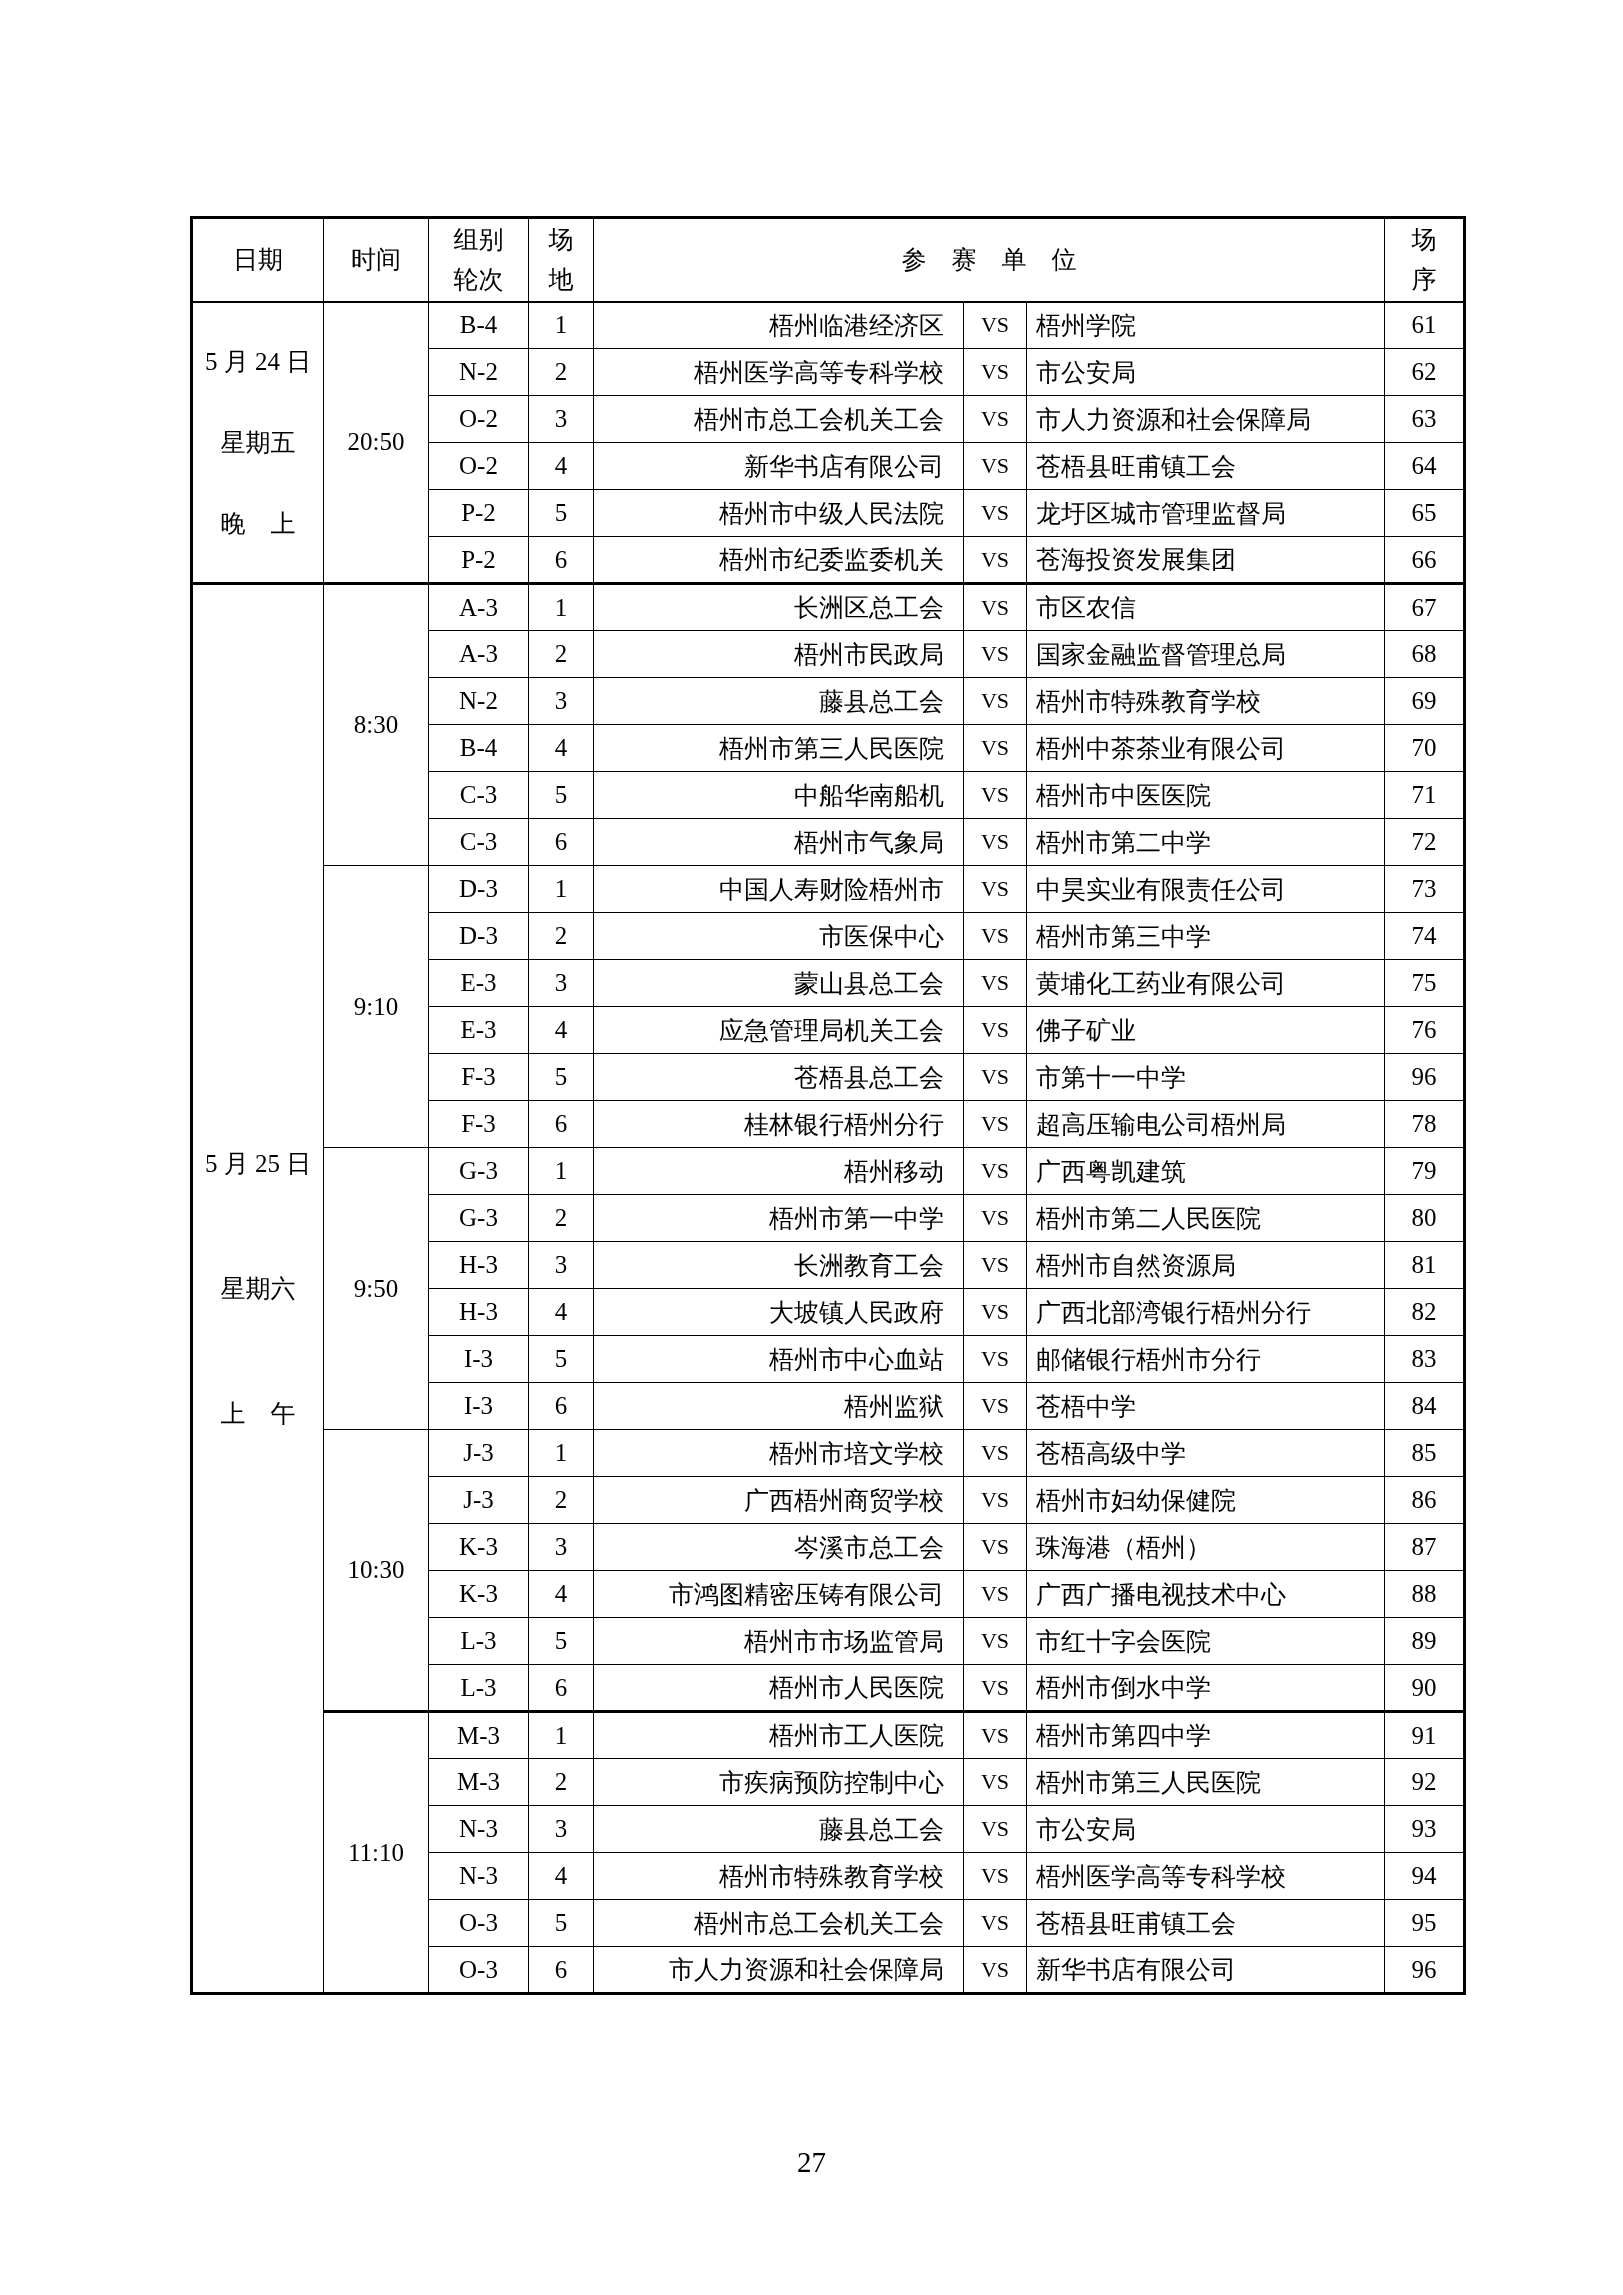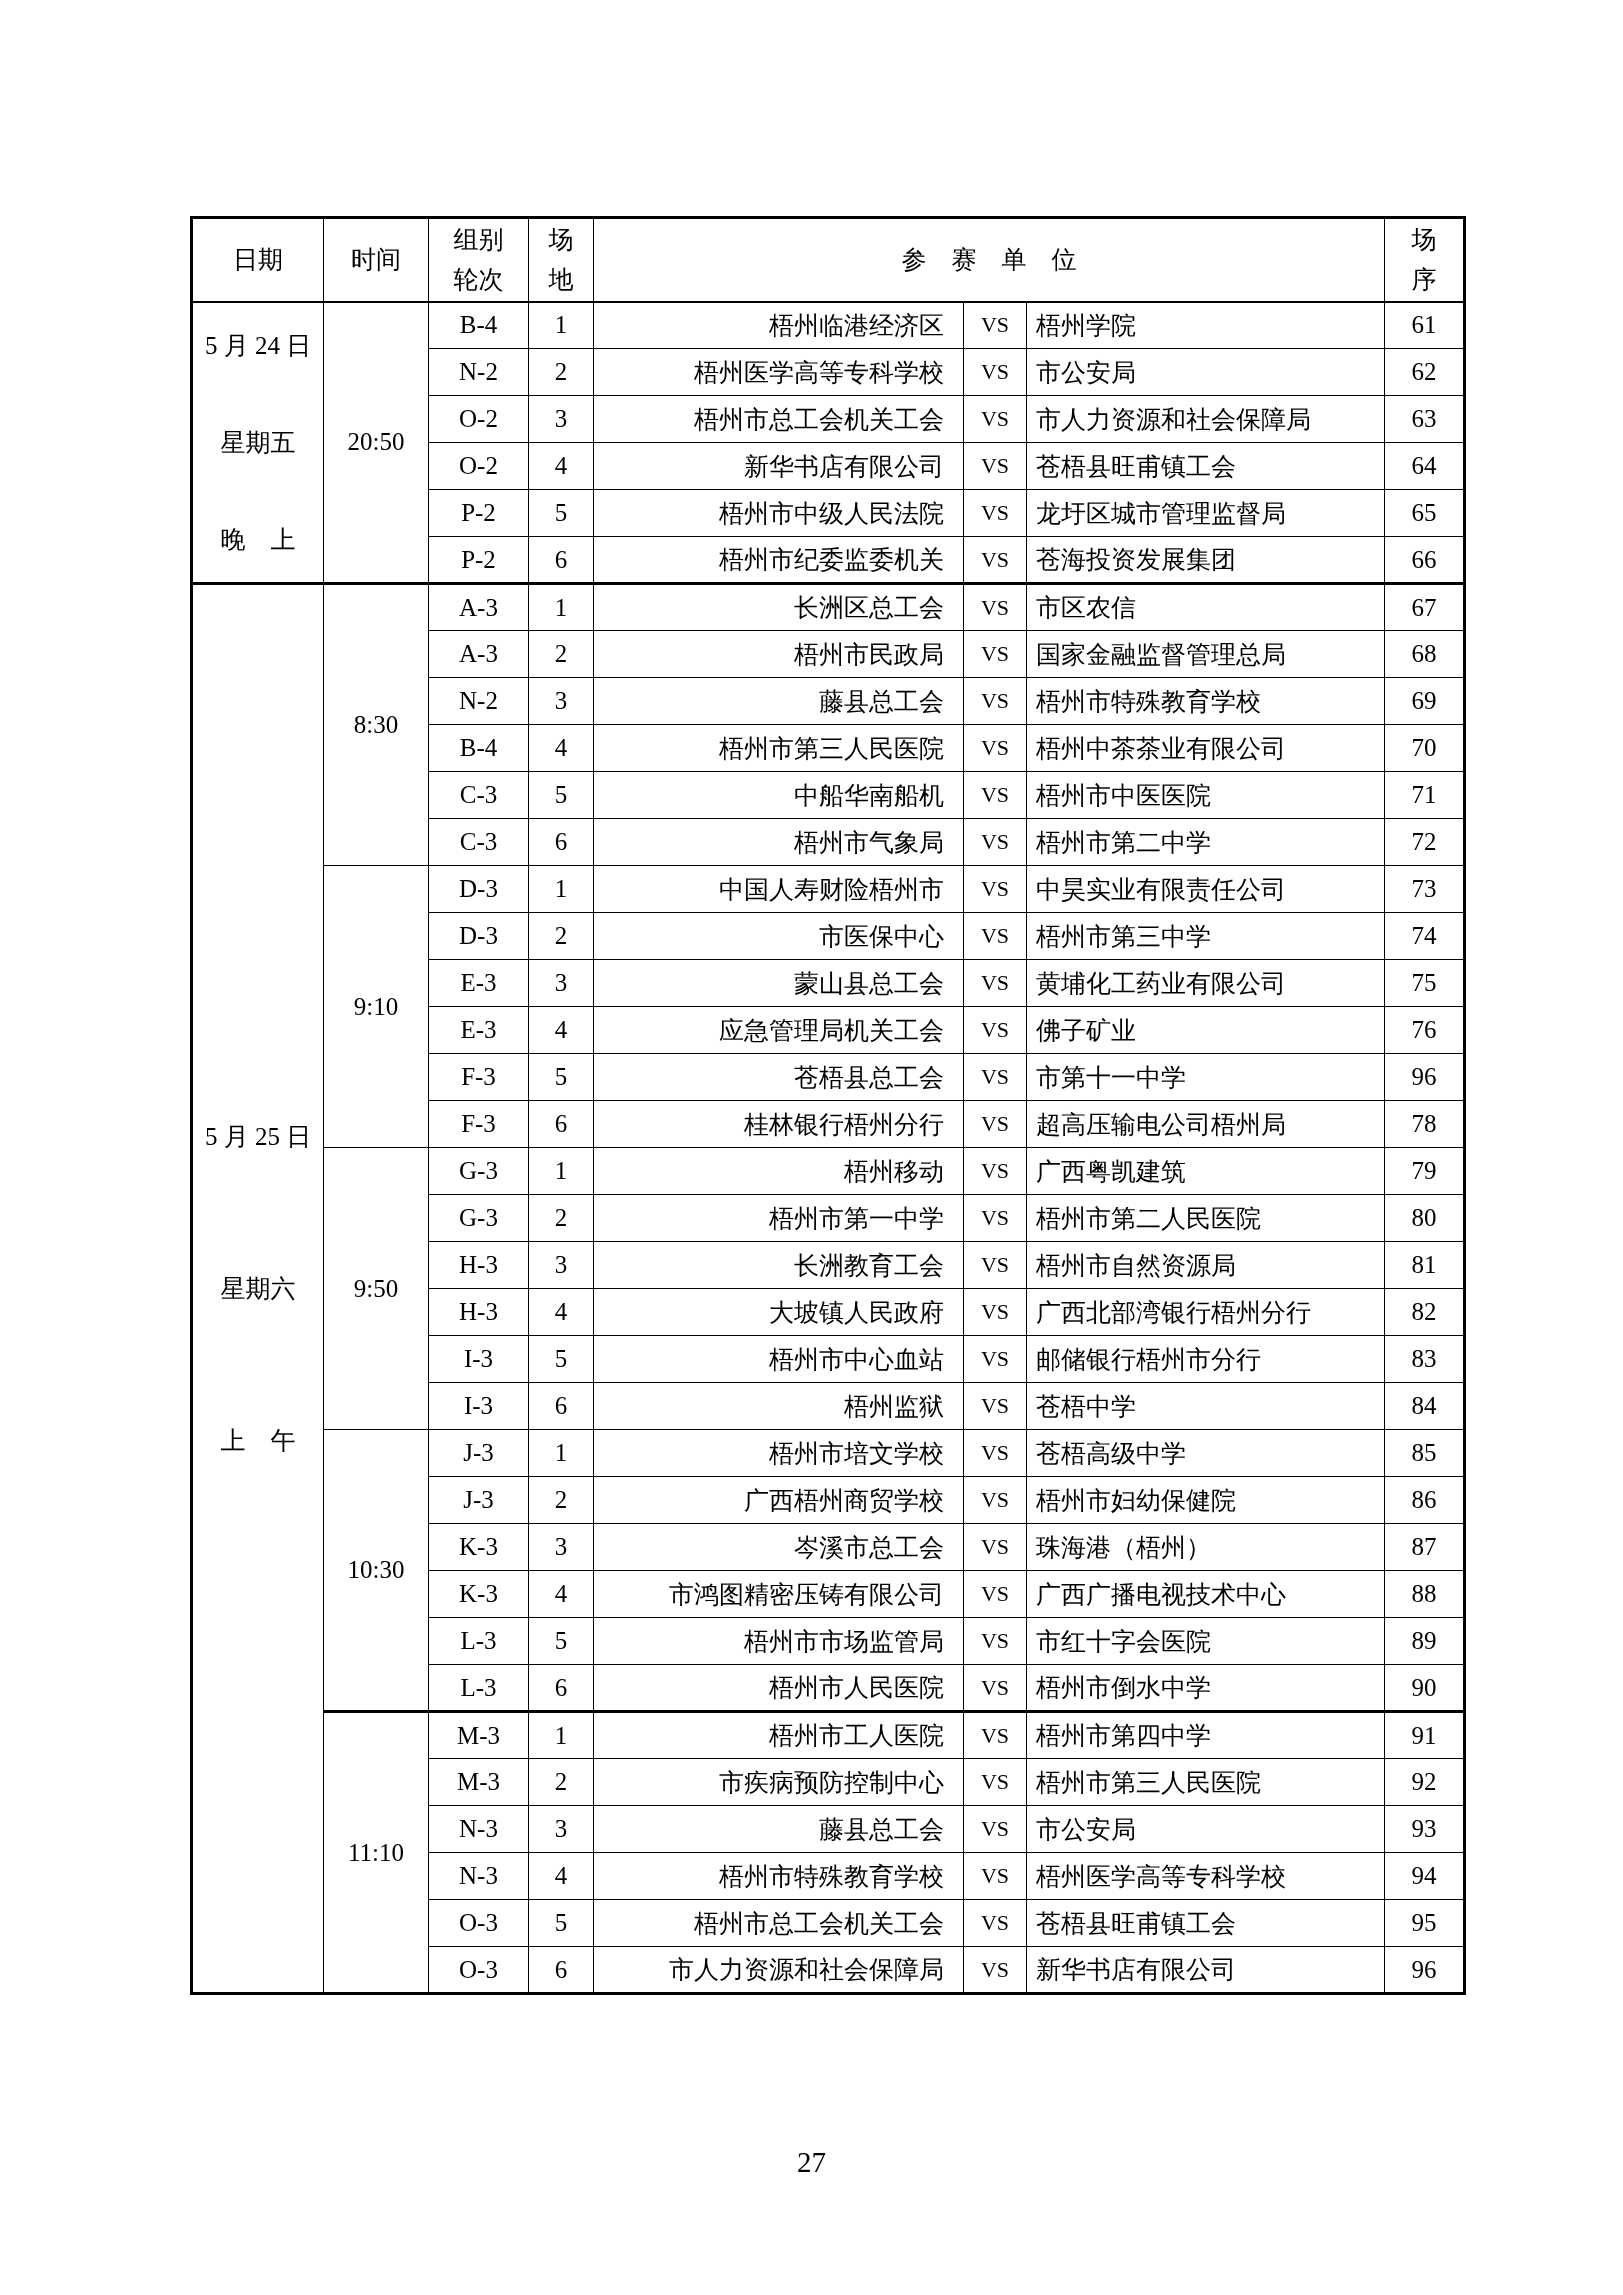--- a/index.html
+++ b/index.html
@@ -39,22 +39,22 @@
   td.team-right { text-align: left;  padding-left: 9px; }
   td.vs-cell { font-size: 22px; }
   td.date-cell, td.time-cell { background: #fff; }
   .date-inner {
     display: flex;
     flex-direction: column;
     align-items: center;
     justify-content: center;
     height: 100%;
   }
-  .date-inner.gap-small { gap: 64px; }
-  .date-inner.gap-large { gap: 119px; }
+  .date-inner.gap-small { gap: 48px; }
+  .date-inner.gap-large { gap: 92px; }
   .page-number {
     position: absolute;
     top: 2146px;
     left: 0;
     width: 100%;
     text-align: center;
     font-size: 29px;
   }
 </style>
 </head>

